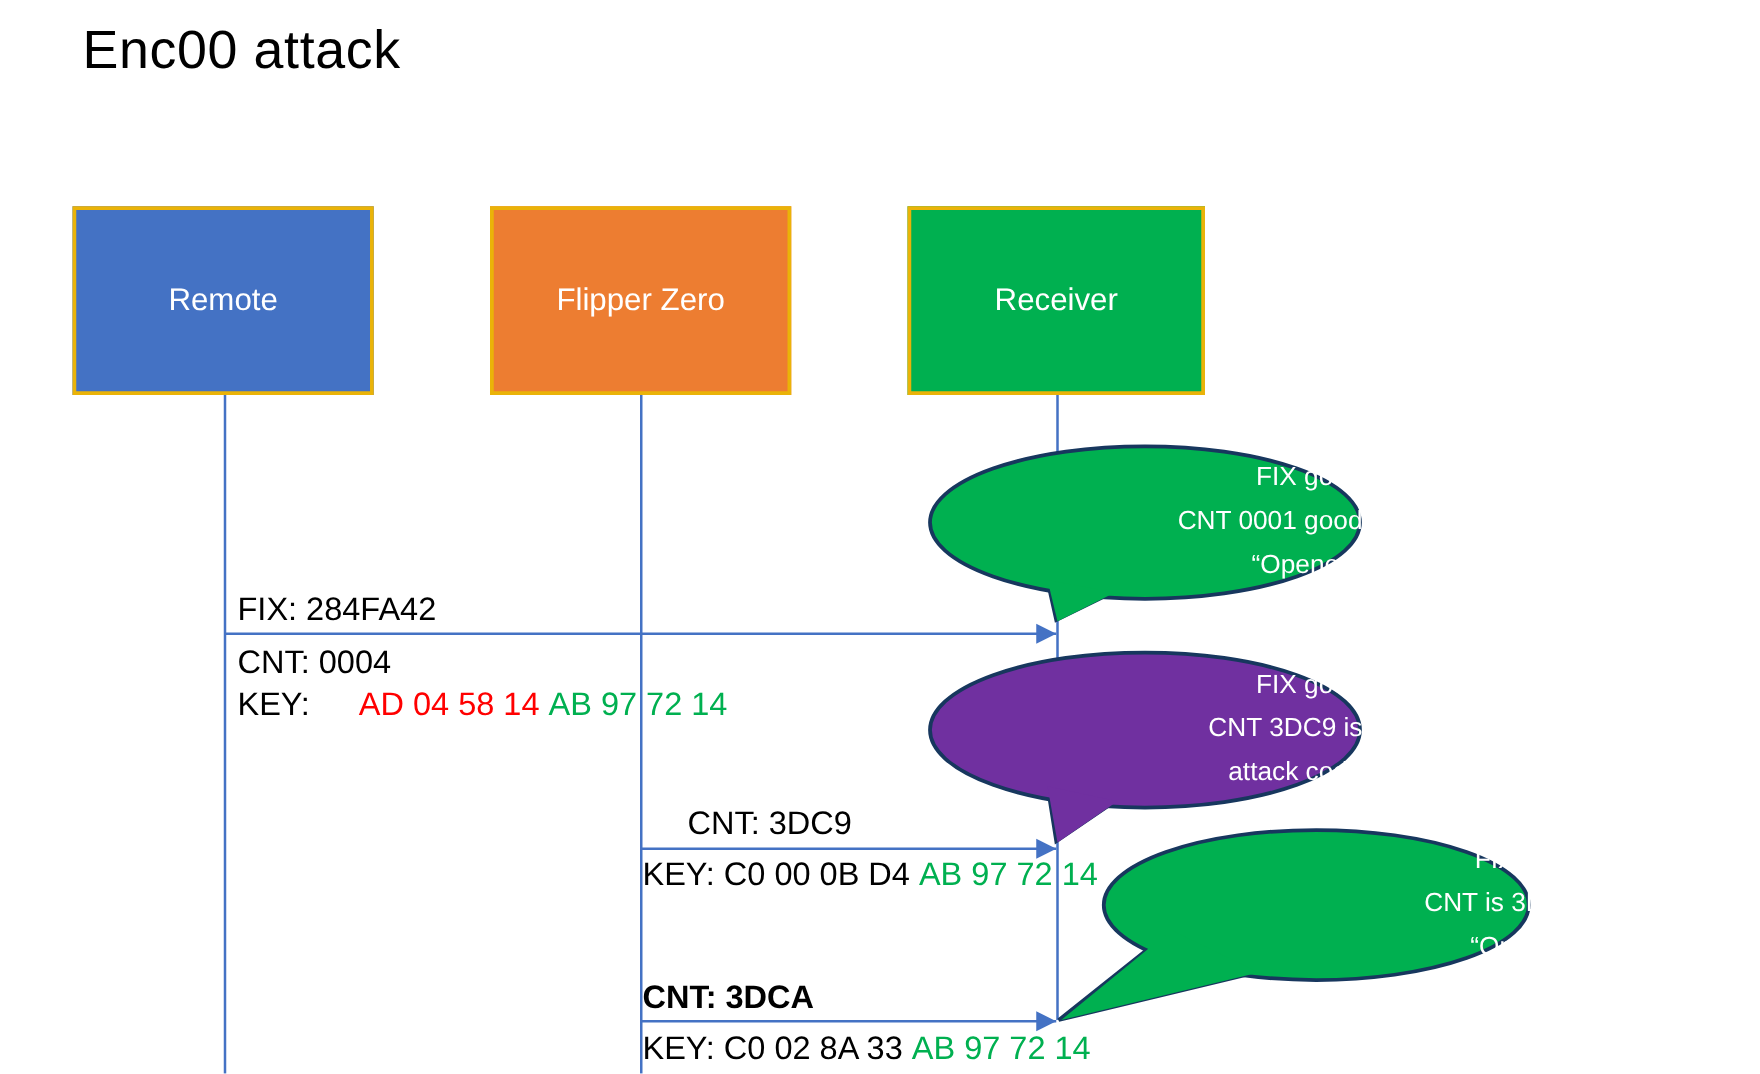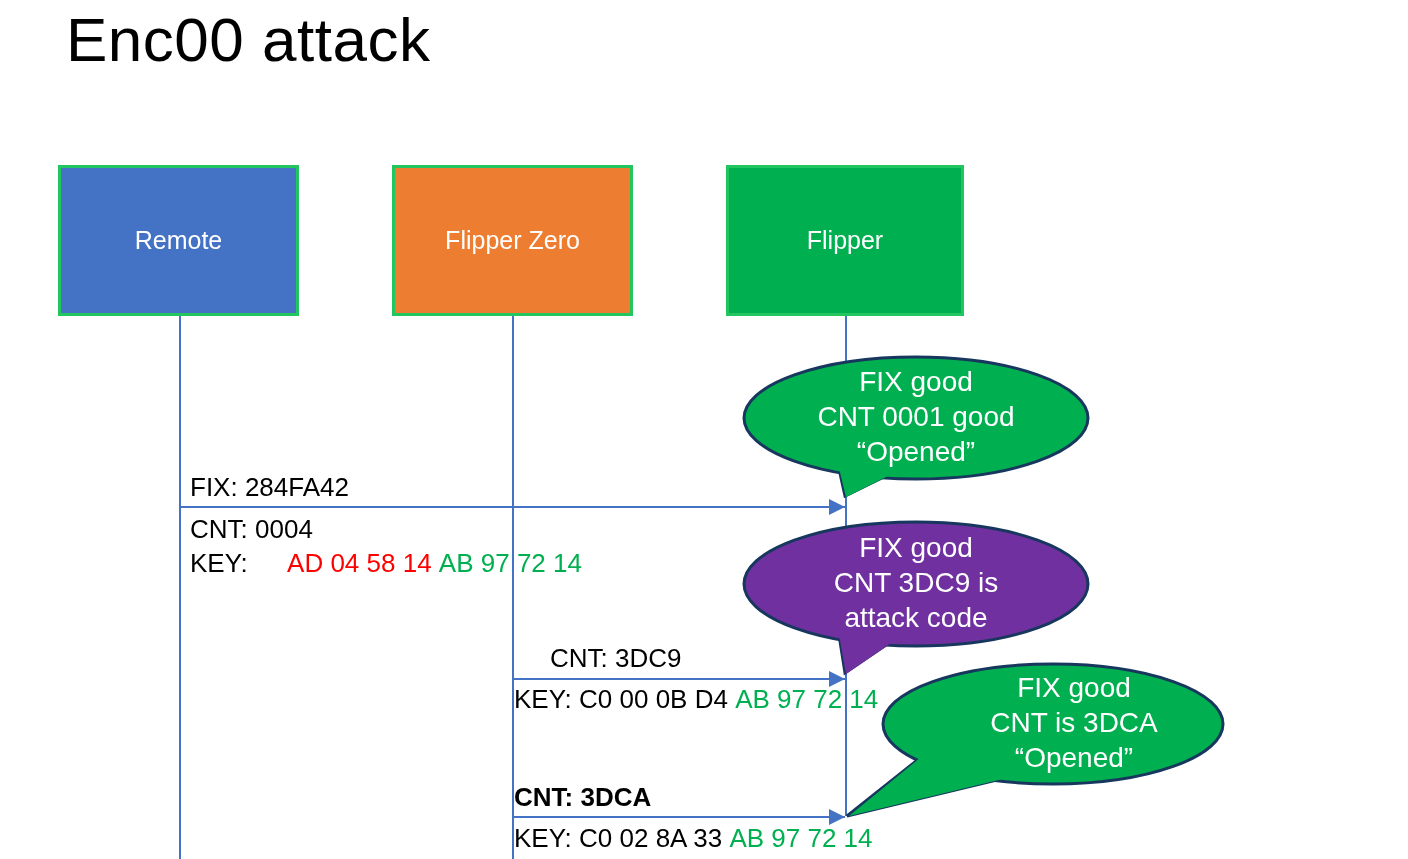--- a/index.html
+++ b/index.html
@@ -17,33 +17,33 @@
     height: 859px;
     background: #ffffff;
     overflow: hidden;
   }
 
   
   .slide-title {
     position: absolute;
     left: 66px;
     top: 2px;
-    font-size: 62px;
+    font-size: 43px;
     line-height: 76px;
     font-weight: 400;
     color: #000000;
     letter-spacing: 0.5px;
     white-space: nowrap;
   }
 
   
   .actor-box {
     position: absolute;
     box-sizing: border-box;
-    border: 3px solid #22c55e;
+    border: 3px solid #eab308;
     display: flex;
     align-items: center;
     justify-content: center;
     color: #ffffff;
     font-size: 25px;
     font-weight: 400;
   }
   .actor-label { color: #ffffff; }
 
   
@@ -80,23 +80,23 @@
   .hex-green { color: #00B050; }
   .hex-black { color: #000000; }
 
   
   .bubble-wrap { position: absolute; }
   .bubble-wrap svg { display: block; overflow: visible; }
   .bubble-text {
     position: absolute;
     left: 0;
     right: 0;
-    text-align: center;
+    text-align: right;
     color: #ffffff;
-    font-size: 28px;
+    font-size: 21px;
     line-height: 35px;
     pointer-events: none;
   }
   .bubble-text div { color: #ffffff; }
 </style>
 </head>
 <body>
 
 <div id="canvas">
 
@@ -104,21 +104,21 @@
 
   <div class="actor-box" style="left:58px; top:165px; width:241px; height:151px; background:#4472C4;">
     <span class="actor-label">Remote</span>
   </div>
 
   <div class="actor-box" style="left:392px; top:165px; width:241px; height:151px; background:#ED7D31;">
     <span class="actor-label">Flipper Zero</span>
   </div>
 
   <div class="actor-box" style="left:726px; top:165px; width:238px; height:151px; background:#00B050;">
-    <span class="actor-label">Flipper</span>
+    <span class="actor-label">Receiver</span>
   </div>
 
   <div class="lifeline" style="left:179px; top:316px; height:543px;"></div>
   <div class="lifeline" style="left:512px; top:316px; height:543px;"></div>
   <div class="lifeline" style="left:845px; top:316px; height:500px;"></div>
 
   <div class="msg-line" style="left:180px; top:506px; width:665px;"></div>
   <div class="arrow-head" style="left:829px; top:499px;"></div>
 
   <div class="msg-text" style="left:190px; top:470px;">

